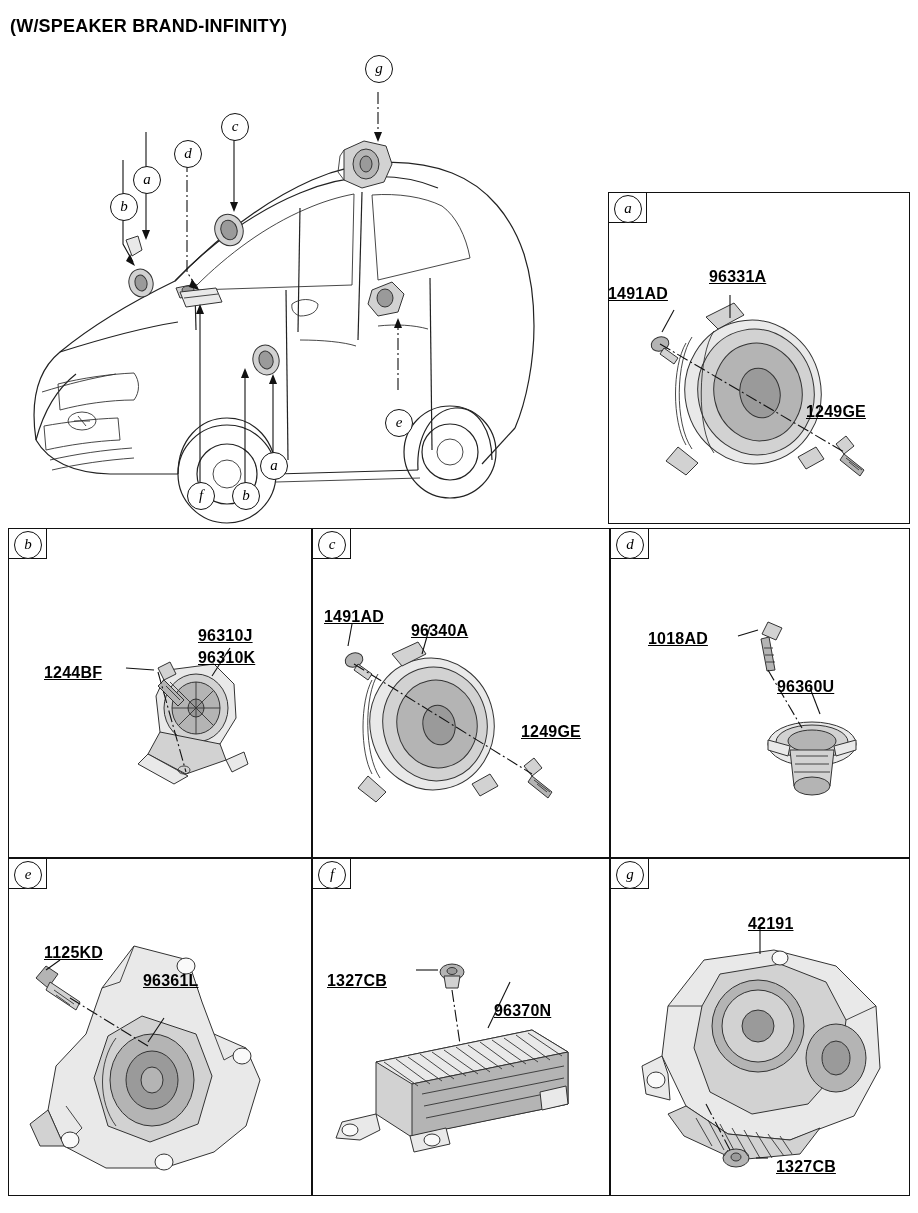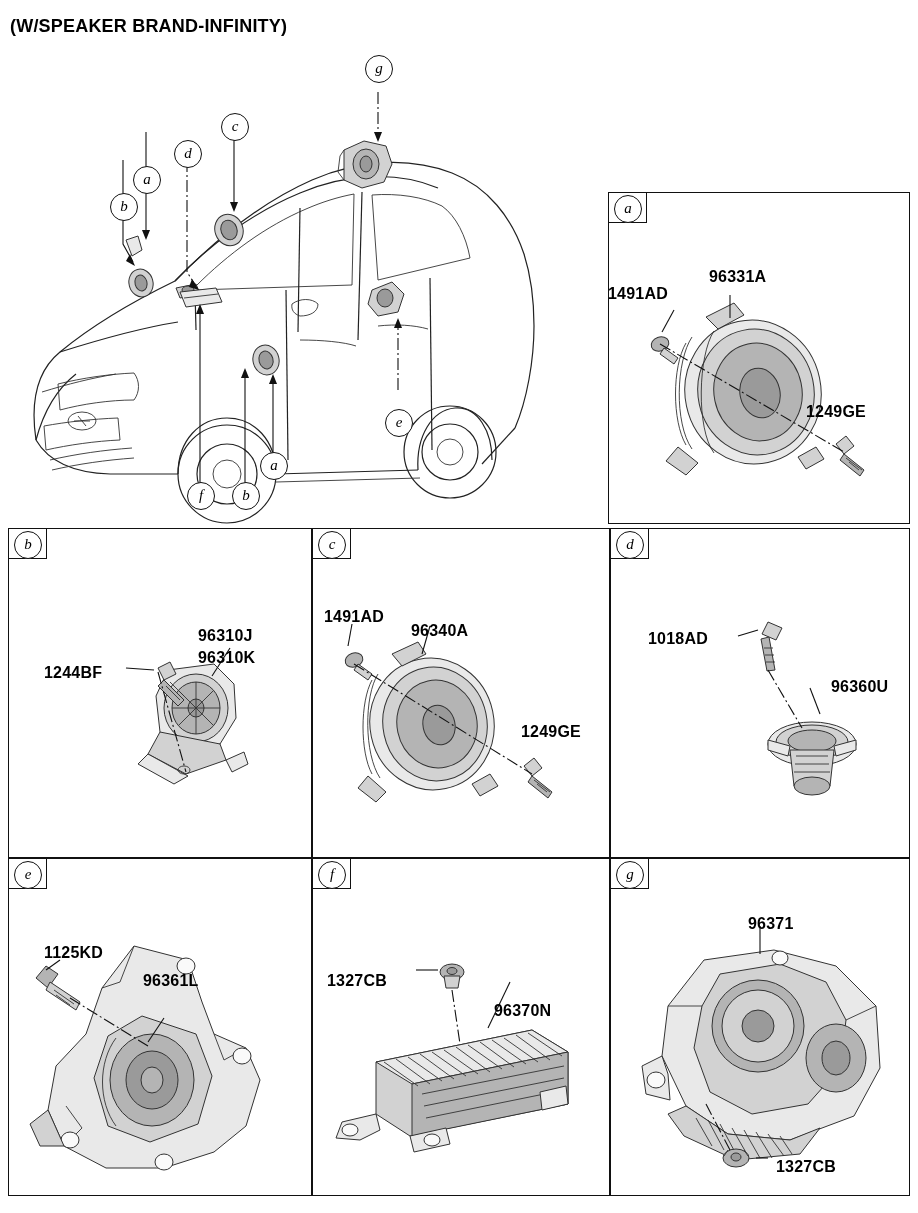--- a/index.html
+++ b/index.html
@@ -64,20 +64,21 @@
     position: absolute;
     left: 5px;
     top: 2px;
   }
   .pn {
     position: absolute;
     font-size: 16px;
     font-weight: bold;
     white-space: nowrap;
     letter-spacing: 0.2px;
+    text-decoration: underline;
   }
   svg.art {
     position: absolute;
     left: 0; top: 0;
     overflow: visible;
   }
   .lead {
     stroke: #111;
     stroke-width: 1.1;
     fill: none;
@@ -352,21 +353,21 @@
     <g transform="translate(150,100)">
       <path class="fill-m" d="M8 -6 L22 0 L16 12 L2 6 Z"></path>
       <path class="fill-d" d="M9 9 L15 42 L7 43 L1 11 Z"></path>
       <path class="ln-thin" d="M4 20 L13 20 M5 27 L14 27 M6 34 L15 34"></path>
     </g>
     <path class="dashdot" d="M158 142 L192 200"></path>
     <path class="lead" d="M128 108 L148 102"></path>
     <path class="lead" d="M200 160 L210 186"></path>
   </svg>
   <div class="pn" style="left:648px; top:630px;">1018AD</div>
-  <div class="pn" style="left:831px; top:678px;text-align:right;">96360U</div>
+  <div class="pn" style="left:777px; top:678px;text-align:right;">96360U</div>
 
   <div class="panel" style="left:8px; top:858px; width:304px; height:338px;">
     <div class="panel-tab">
       <div class="bubble">e</div>
     </div>
   </div>
   <svg class="art" width="304" height="338" viewBox="0 0 304 338" style="left:8px; top:858px;">
 
     <g transform="translate(38,80)">
       <path class="fill-l" d="M88 8 L142 22 L156 64 L168 96 L200 110 L214 142 L200 188 L168 214 L118 230 L60 230 L18 208 L2 172 L10 128 L40 96 L56 50 Z"></path>
@@ -479,16 +480,16 @@
 
     <g transform="translate(112,288)">
       <ellipse class="fill-d" cx="14" cy="12" rx="13" ry="9"></ellipse>
       <ellipse class="fill-dd" cx="14" cy="11" rx="5" ry="4"></ellipse>
       <path class="ln-thin" d="M2 10 L6 4 M26 10 L22 4"></path>
     </g>
     <path class="dashdot" d="M96 246 L120 292"></path>
     <path class="lead" d="M150 68 L150 96"></path>
     <path class="lead" d="M146 300 L158 300"></path>
   </svg>
-  <div class="pn" style="left:748px; top:915px;">96371</div>
+  <div class="pn" style="left:748px; top:915px;">42191</div>
   <div class="pn" style="left:776px; top:1158px;">1327CB</div>
 
 </div>
 
 </body></html>

